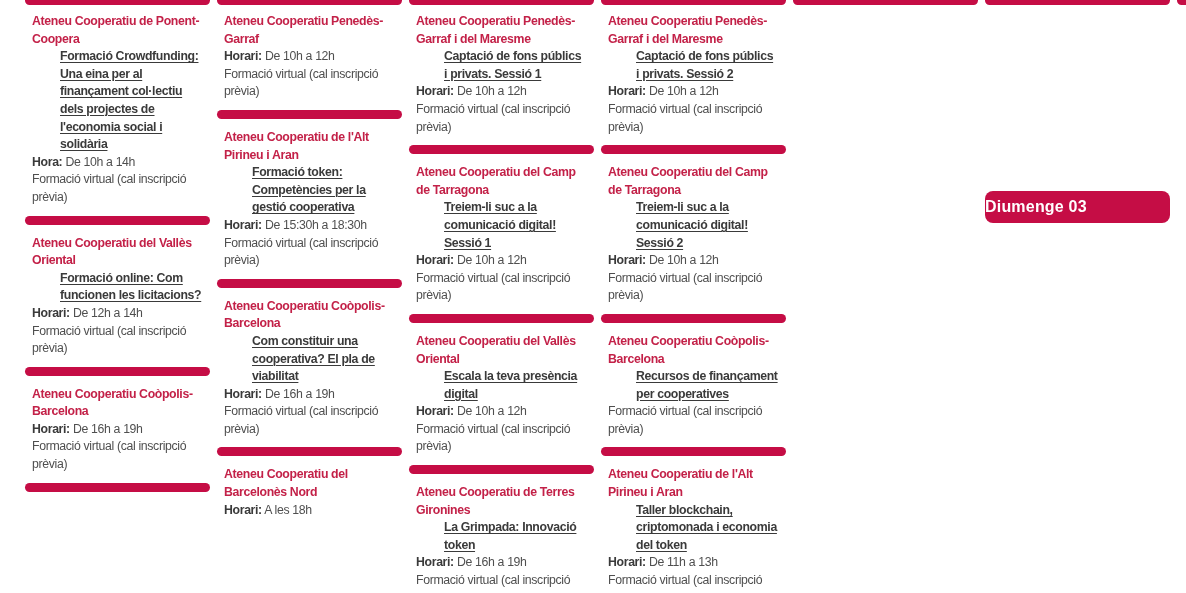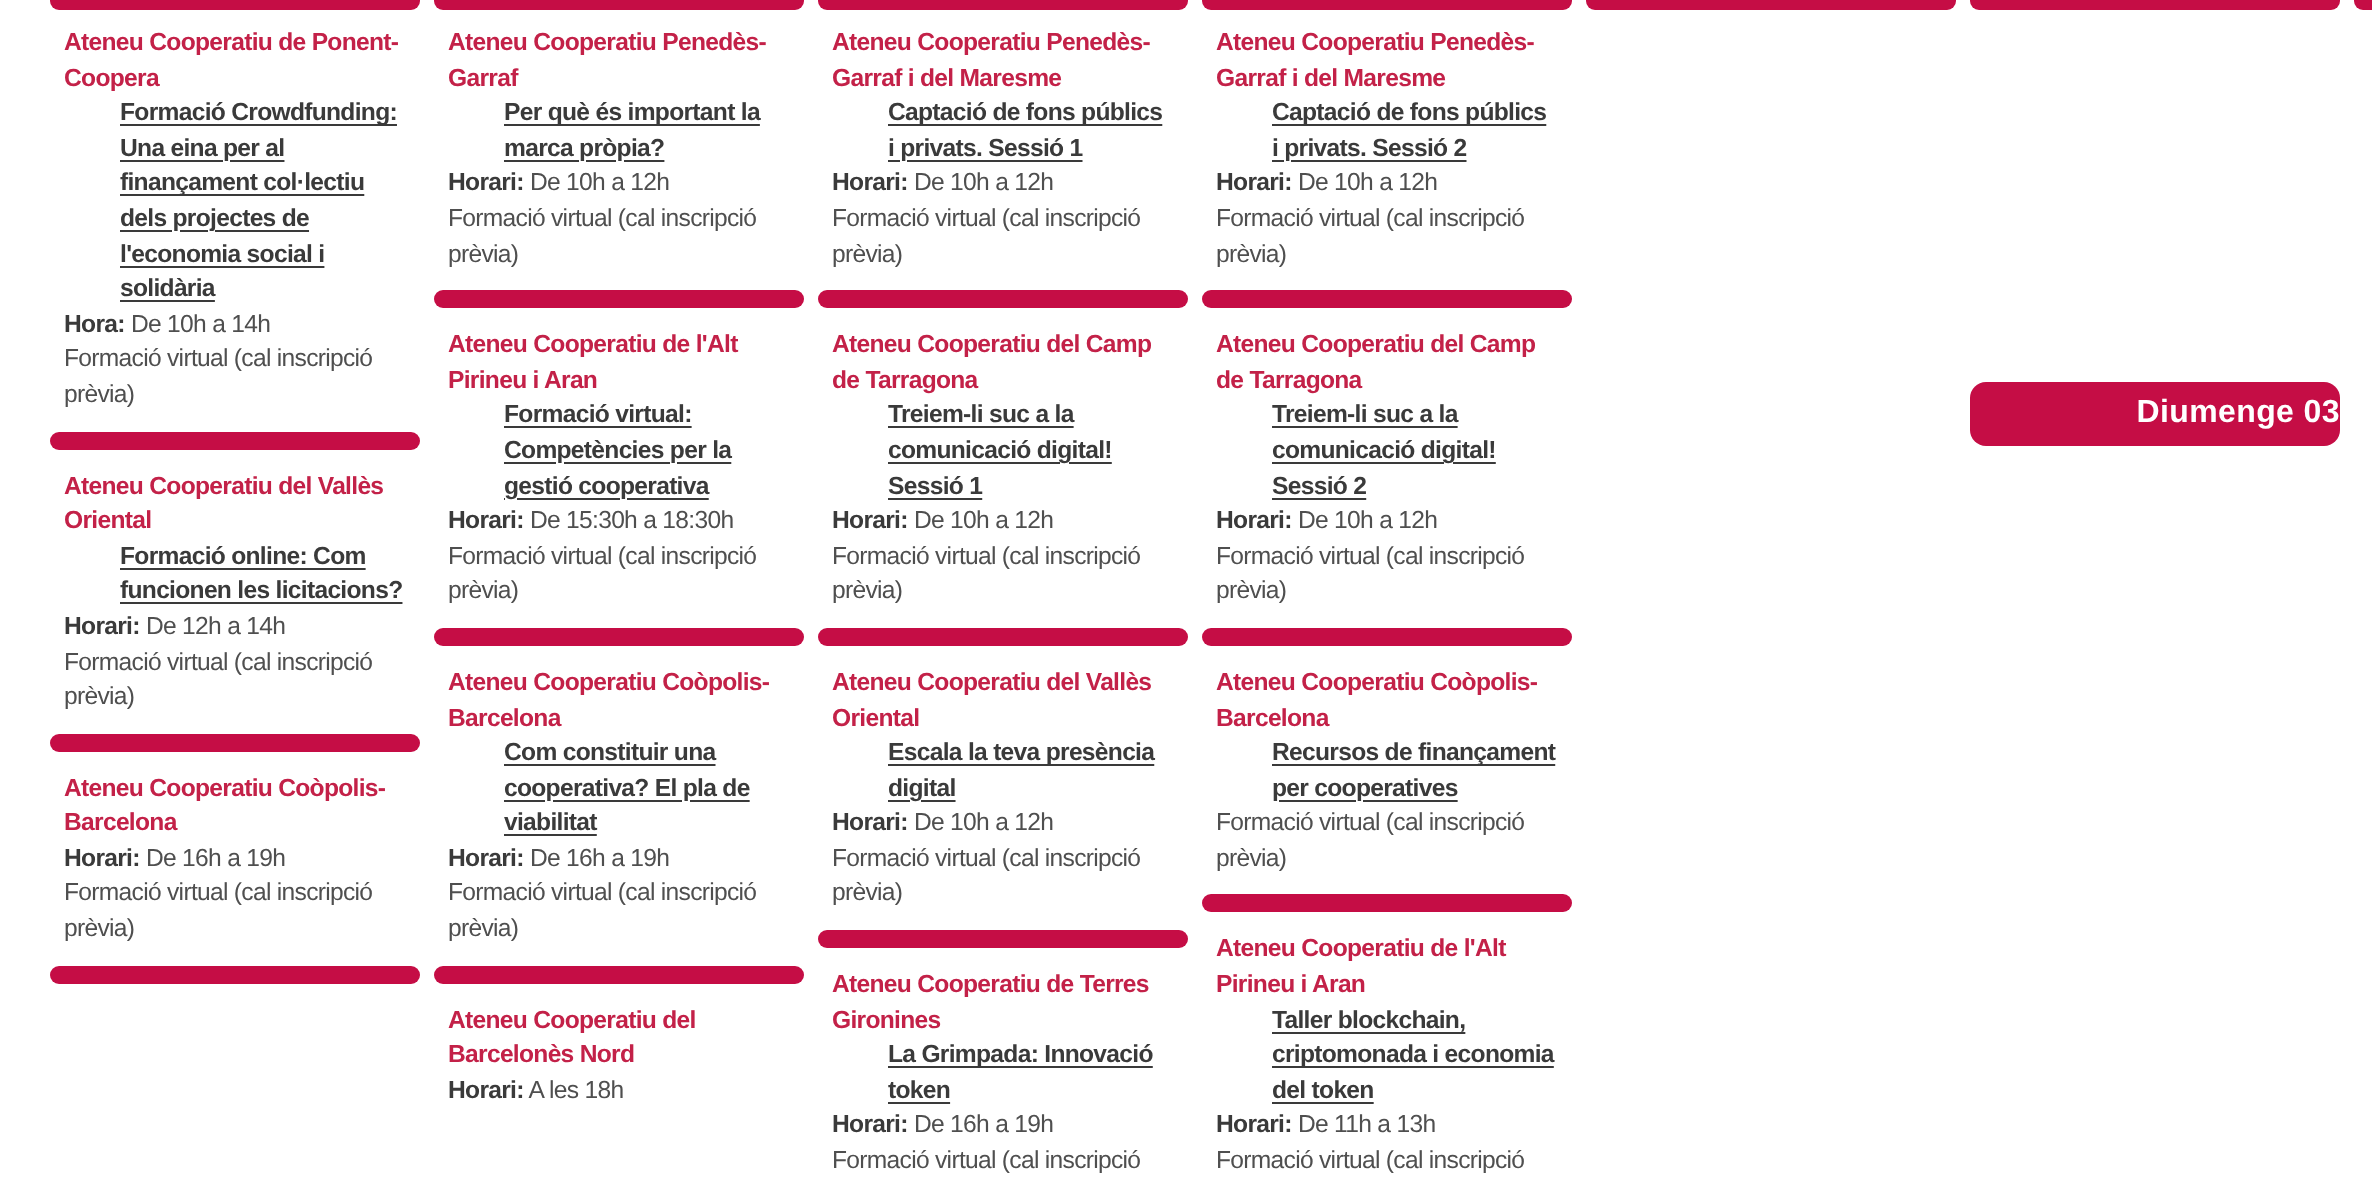--- a/index.html
+++ b/index.html
@@ -33,21 +33,21 @@
     cursor:pointer;
     margin-left:28px;
   }
   .event-time{color:var(--body);}
   .event-time b{color:var(--title);margin-top:15px;}
   .event-mode{color:var(--body);}
   .event > .bar{margin:9px -7px 10px -7px;}
   .day-badge{
     margin-top:186px;height:32px;border-radius:8px;background:var(--accent);
     color:#ffffff;font-weight:bold;font-size:16px;line-height:32px;
-    text-align:right;letter-spacing:0.2px;
+    text-align:left;letter-spacing:0.2px;
   }
 </style>
 </head>
 <body>
 
 <div class="board">
   <div class="day-column">
     <div class="bar top-bar"></div>
     <div class="events">
   <div class="event">
@@ -73,29 +73,28 @@
     <div class="bar"></div>
   </div>
 </div>
   </div>
 
   <div class="day-column">
     <div class="bar top-bar"></div>
     <div class="events">
   <div class="event">
     <div class="event-org">Ateneu Cooperatiu Penedès-Garraf</div>
-    <div class="event-title">Per què és important la marca pròpia?</div>
     <div class="event-time"><b class="tl">Horari:</b> <span class="tv">De 10h a 12h</span></div>
     <div class="event-mode">Formació virtual (cal inscripció prèvia)</div>
     <div class="bar"></div>
   </div>
 
   <div class="event">
     <div class="event-org">Ateneu Cooperatiu de l'Alt Pirineu i Aran</div>
-    <div class="event-title">Formació virtual: Competències per la gestió cooperativa</div>
+    <div class="event-title">Formació token: Competències per la gestió cooperativa</div>
     <div class="event-time"><b class="tl">Horari:</b> <span class="tv">De 15:30h a 18:30h</span></div>
     <div class="event-mode">Formació virtual (cal inscripció prèvia)</div>
     <div class="bar"></div>
   </div>
 
   <div class="event">
     <div class="event-org">Ateneu Cooperatiu Coòpolis-Barcelona</div>
     <div class="event-title">Com constituir una cooperativa? El pla de viabilitat</div>
     <div class="event-time"><b class="tl">Horari:</b> <span class="tv">De 16h a 19h</span></div>
     <div class="event-mode">Formació virtual (cal inscripció prèvia)</div>

